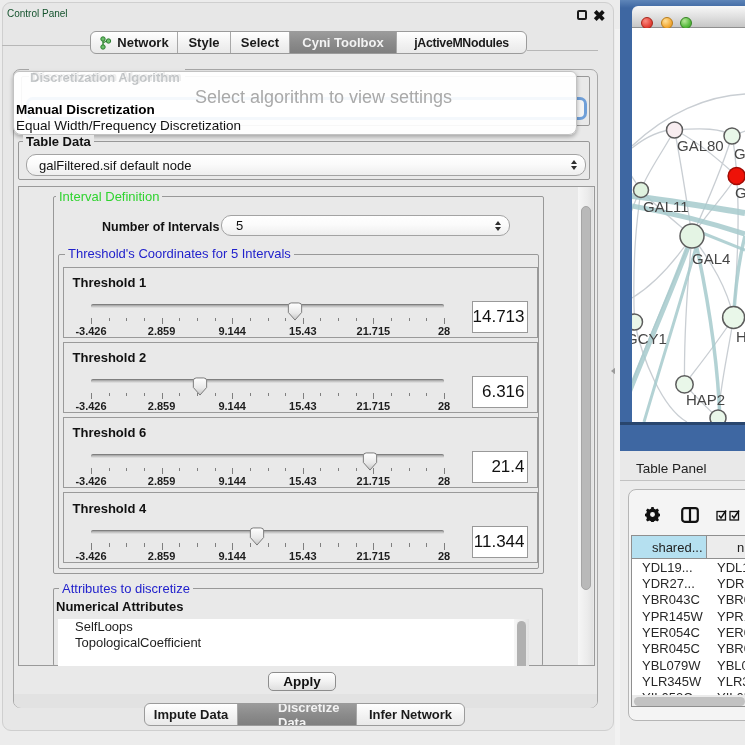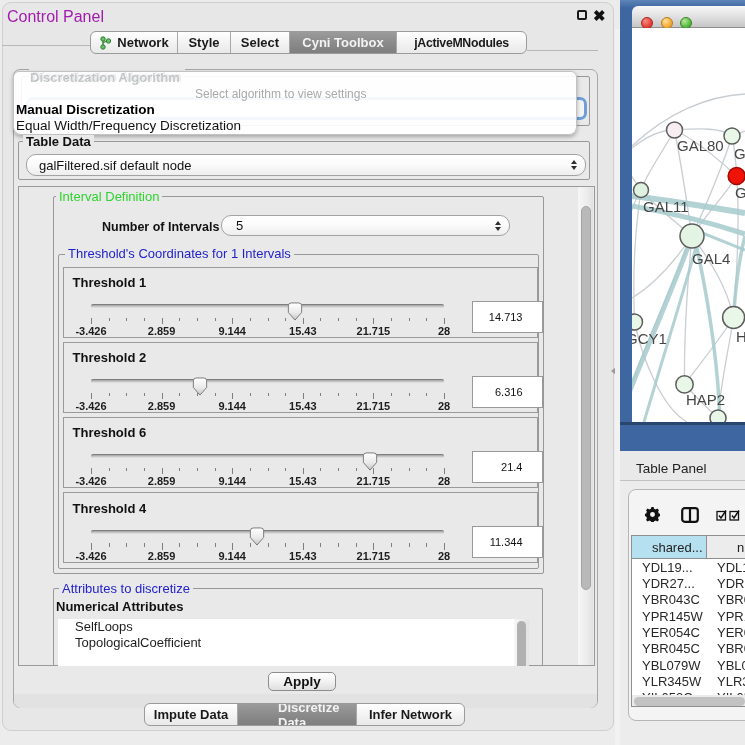--- a/index.html
+++ b/index.html
@@ -1,21 +1,21 @@
 <!DOCTYPE html>
 <html><head>
 <meta charset="utf-8">
 <style>
 * { margin:0; padding:0; box-sizing:border-box; }
 html,body { width:745px; height:745px; overflow:hidden; }
 body { font-family:"Liberation Sans", sans-serif; background:#ececec; position:relative; }
 .abs { position:absolute; }
 
 #titlebar { left:0; top:0; width:620px; height:29px; background:transparent; }
-#titlebar .t { left:7px; top:8px; font-size:16px; color:#a21caf;text-align:right; }
+#titlebar .t { left:7px; top:8px; font-size:10px; color:#14532d;text-align:right; }
 #winsq { left:577px; top:10px; width:10px; height:10px; border:2px solid #1a1a1a; border-radius:2px; }
 #winx { left:593px; top:7px; font-size:15px; font-weight:bold; color:#111; }
 
 .tabgroup { border:1px solid #9b9b9b; border-radius:6px; background:linear-gradient(180deg,#ffffff 0%,#f2f2f2 55%,#e9e9e9 100%); display:flex; overflow:hidden; }
 .tabgroup .seg { font-size:13px; font-weight:bold; color:#1a1a1a; display:flex; align-items:center; justify-content:center; border-right:1px solid #a8a8a8; }
 .tabgroup .seg:last-child { border-right:none; }
 .tabgroup .sel { background:linear-gradient(180deg,#9b9b9b 0%,#8b8b8b 50%,#7f7f7f 100%); color:#f3f3f3; }
 #toptabs { left:90px; top:31px; width:437px; height:23px; }
 #bottabs { left:144px; top:703px; width:321px; height:23px; }
 
@@ -28,21 +28,21 @@
 .combo { background:linear-gradient(180deg,#ffffff 0%,#fbfbfb 45%,#eeeeee 100%); border:1px solid #a3a3a3; border-radius:10px; font-size:13px; color:#111; display:flex; align-items:center; }
 .combo .lbl { padding-left:9px; }
 .spin { position:absolute; right:7px; top:50%; margin-top:-7px; width:9px; height:14px; }
 .spin:before { content:""; position:absolute; left:1.5px; top:2px; border-left:3px solid transparent; border-right:3px solid transparent; border-bottom:4.5px solid #2e2e2e; }
 .spin:after { content:""; position:absolute; left:1.5px; bottom:2px; border-left:3px solid transparent; border-right:3px solid transparent; border-top:4.5px solid #2e2e2e; }
 
 #popup { left:13px; top:71px; width:564px; height:64px; background:rgba(255,255,255,0.92); border:1px solid #c2c2c2; border-radius:6px 6px 8px 8px; box-shadow:0 2px 4px rgba(0,0,0,0.30); }
 
 .tbox { position:absolute; left:62.5px; width:475px; height:71px; border:1px solid #9a9a9a; background:#e9e9e9; }
 .track { position:absolute; left:27.5px; top:36.5px; width:353px; height:4px; border-radius:2px; background:linear-gradient(180deg,#909090 0%,#bcbcbc 50%,#e6e6e6 100%); box-shadow:inset 0 1px 1px rgba(0,0,0,0.2); }
-.vbox { position:absolute; left:408px; top:33px; width:71px; height:32px; background:#fff; border:1px solid #999; font-size:11px; color:#111; text-align:right; line-height:30px; padding-right:19px; }
+.vbox { position:absolute; left:408px; top:33px; width:56px; height:32px; background:#fff; border:1px solid #999; font-size:17px; color:#111; text-align:right; line-height:30px; padding-right:2px; }
 .tlab { position:absolute; font-size:11px; font-weight:bold; color:#1d1d1d; top:57px; width:50px; text-align:center; }
 .thname { position:absolute; left:9px; top:7.5px; font-size:13px; font-weight:bold; color:#111; }
 .tick { position:absolute; width:1px; background:#7f7f7f; top:50px; }
 .thumb { position:absolute; top:34px; width:16px; height:19px; }
 
 #attrlist { left:58px; top:619px; width:456px; height:47px; background:#fff; overflow:hidden; }
 #attrlist div { font-size:13px; color:#1e1e1e; padding-left:17px; height:16.3px; line-height:16.3px; }
 
 #apply { left:268px; top:672px; width:68px; height:19px; border:1px solid #8d8d8d; border-radius:5px; background:linear-gradient(180deg,#ffffff 0%,#f2f2f2 50%,#dfdfdf 100%); font-size:13.5px; font-weight:600; color:#111; text-align:center; line-height:17px; }
 
@@ -92,21 +92,21 @@
   <div class="seg sel" style="width:107px;">Cyni Toolbox</div>
   <div class="seg" style="flex:1; font-size:12.3px; letter-spacing:-0.3px;">jActiveMNodules</div>
 </div>
 
 <div class="abs group" id="dag" style="left:21px; top:76px; width:569px; height:50px;"></div>
 <div class="abs" style="left:29px; top:69px; font-size:13px; font-weight:bold; color:#222; background:#e9e9e9; padding:0 3px;">Discretization Algorithm</div>
 <div class="abs" style="left:26px; top:97px; width:561px; height:23px; border:3px solid #6f9fd8; border-radius:7px; background:#f4f4f4;"></div>
 
 <div class="abs" id="popup">
   <div class="abs" style="left:16px; top:-2px; font-size:13px; font-weight:bold; color:rgba(70,80,85,0.30);">Discretization Algorithm</div>
-  <div class="abs" style="left:181px; top:15px; font-size:12px; color:#a9a9a9;">Select algorithm to view settings</div>
+  <div class="abs" style="left:181px; top:15px; font-size:18px; color:#a9a9a9;">Select algorithm to view settings</div>
   <div class="abs" style="left:2px; top:30px; font-size:13.5px; font-weight:bold; color:#000;">Manual Discretization</div>
   <div class="abs" style="left:2px; top:46px; font-size:13.5px; color:#111;">Equal Width/Frequency Discretization</div>
 </div>
 
 <div class="abs group" style="left:18px; top:141px; width:572px; height:39px;"></div>
 <div class="abs gtitle" style="left:23px; top:135px; font-weight:bold; color:#111;">Table Data</div>
 <div class="abs combo" style="left:26px; top:154px; width:560px; height:22px;">
     <span class="lbl" style="padding-left:12px;">galFiltered.sif default node</span>
     <span class="spin"></span>
   </div>
@@ -118,21 +118,21 @@
 
 <div class="abs group" style="left:53px; top:196px; width:491px; height:378px;"></div>
 <div class="abs gtitle" style="left:56px; top:190px; color:#2fd32f;">Interval Definition</div>
 <div class="abs" style="left:102px; top:220px; font-size:12.5px; font-weight:bold; color:#111;">Number of Intervals</div>
 <div class="abs combo" style="left:221px; top:215px; width:289px; height:21px;">
     <span class="lbl" style="padding-left:14px;">5</span>
     <span class="spin"></span>
   </div>
 
 <div class="abs group" style="left:58px; top:254px; width:481px; height:315px;"></div>
-<div class="abs gtitle" style="left:65px; top:247px; color:#2222cc;">Threshold's Coordinates for 1 Intervals</div>
+<div class="abs gtitle" style="left:65px; top:247px; color:#2222cc;">Threshold's Coordinates for 5 Intervals</div>
 
 <div id="tholder">
     <div class="tbox" style="top:266.5px;">
     <div class="thname">Threshold 1</div>
     <div class="track"></div>
     <div class="tick" style="left:27.5px; height:6.5px;"></div>
       <div class="tick" style="left:45.1px; height:3.5px;"></div>
       <div class="tick" style="left:62.8px; height:3.5px;"></div>
       <div class="tick" style="left:80.4px; height:3.5px;"></div>
       <div class="tick" style="left:98.1px; height:6.5px;"></div>

